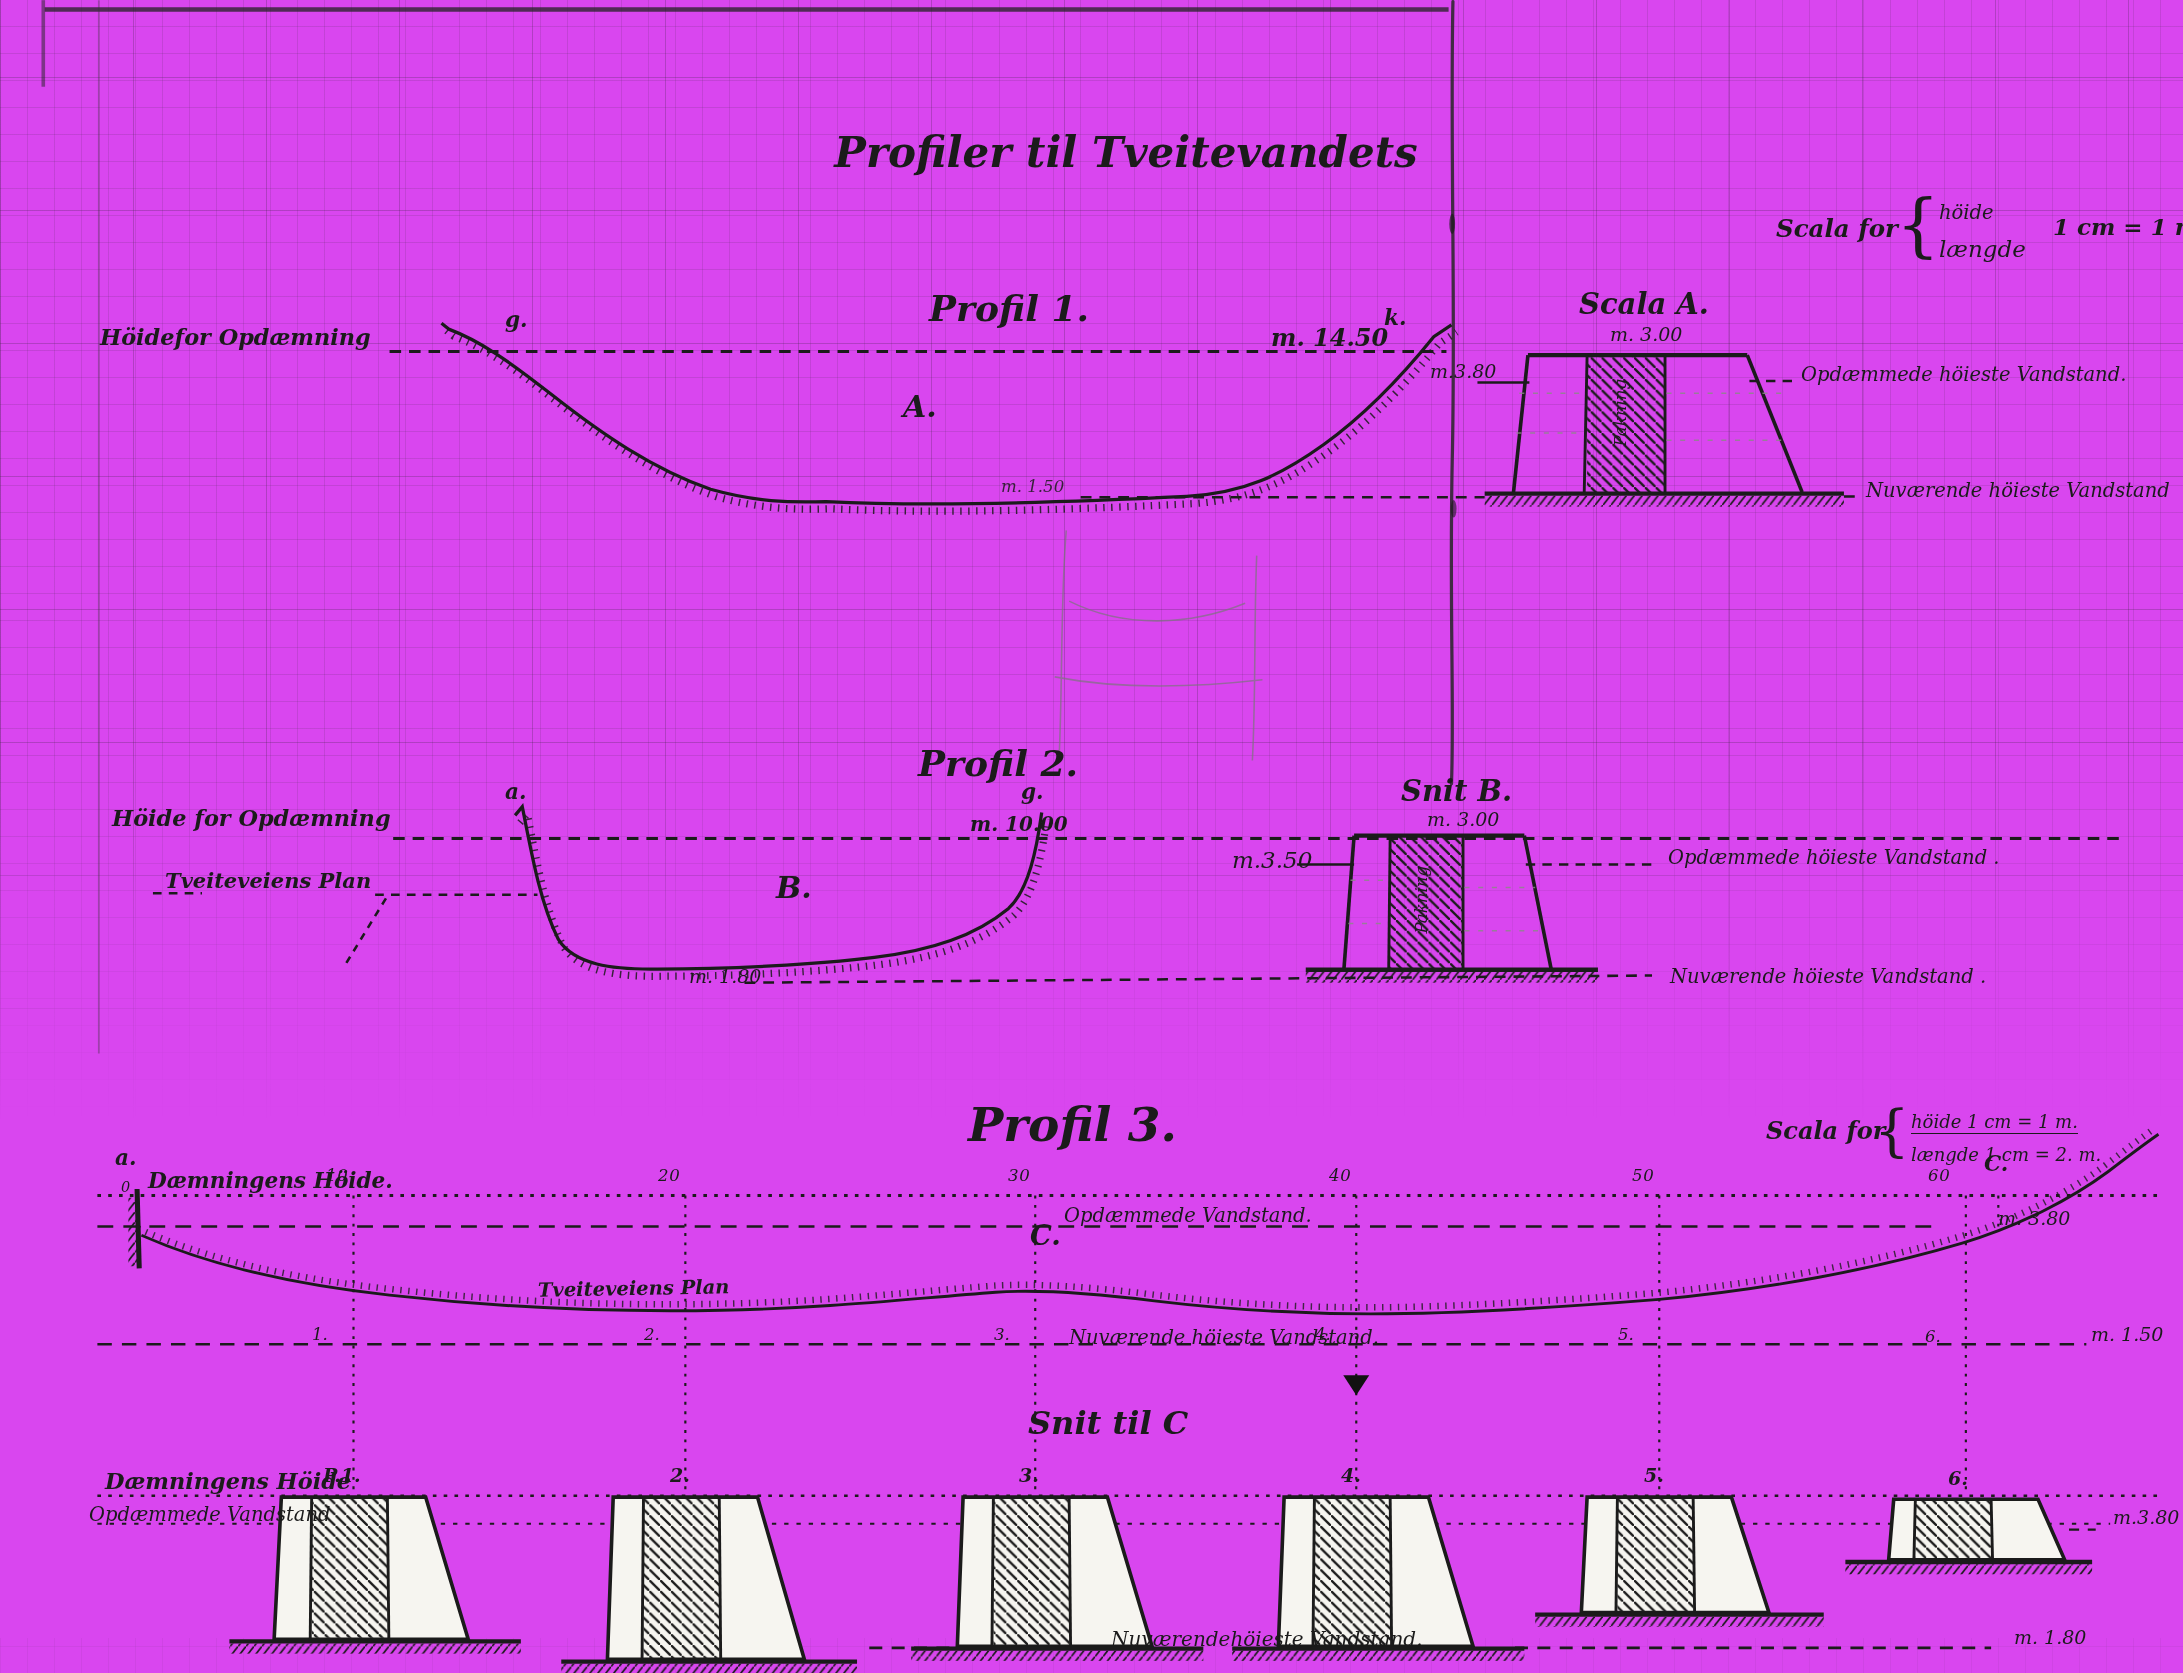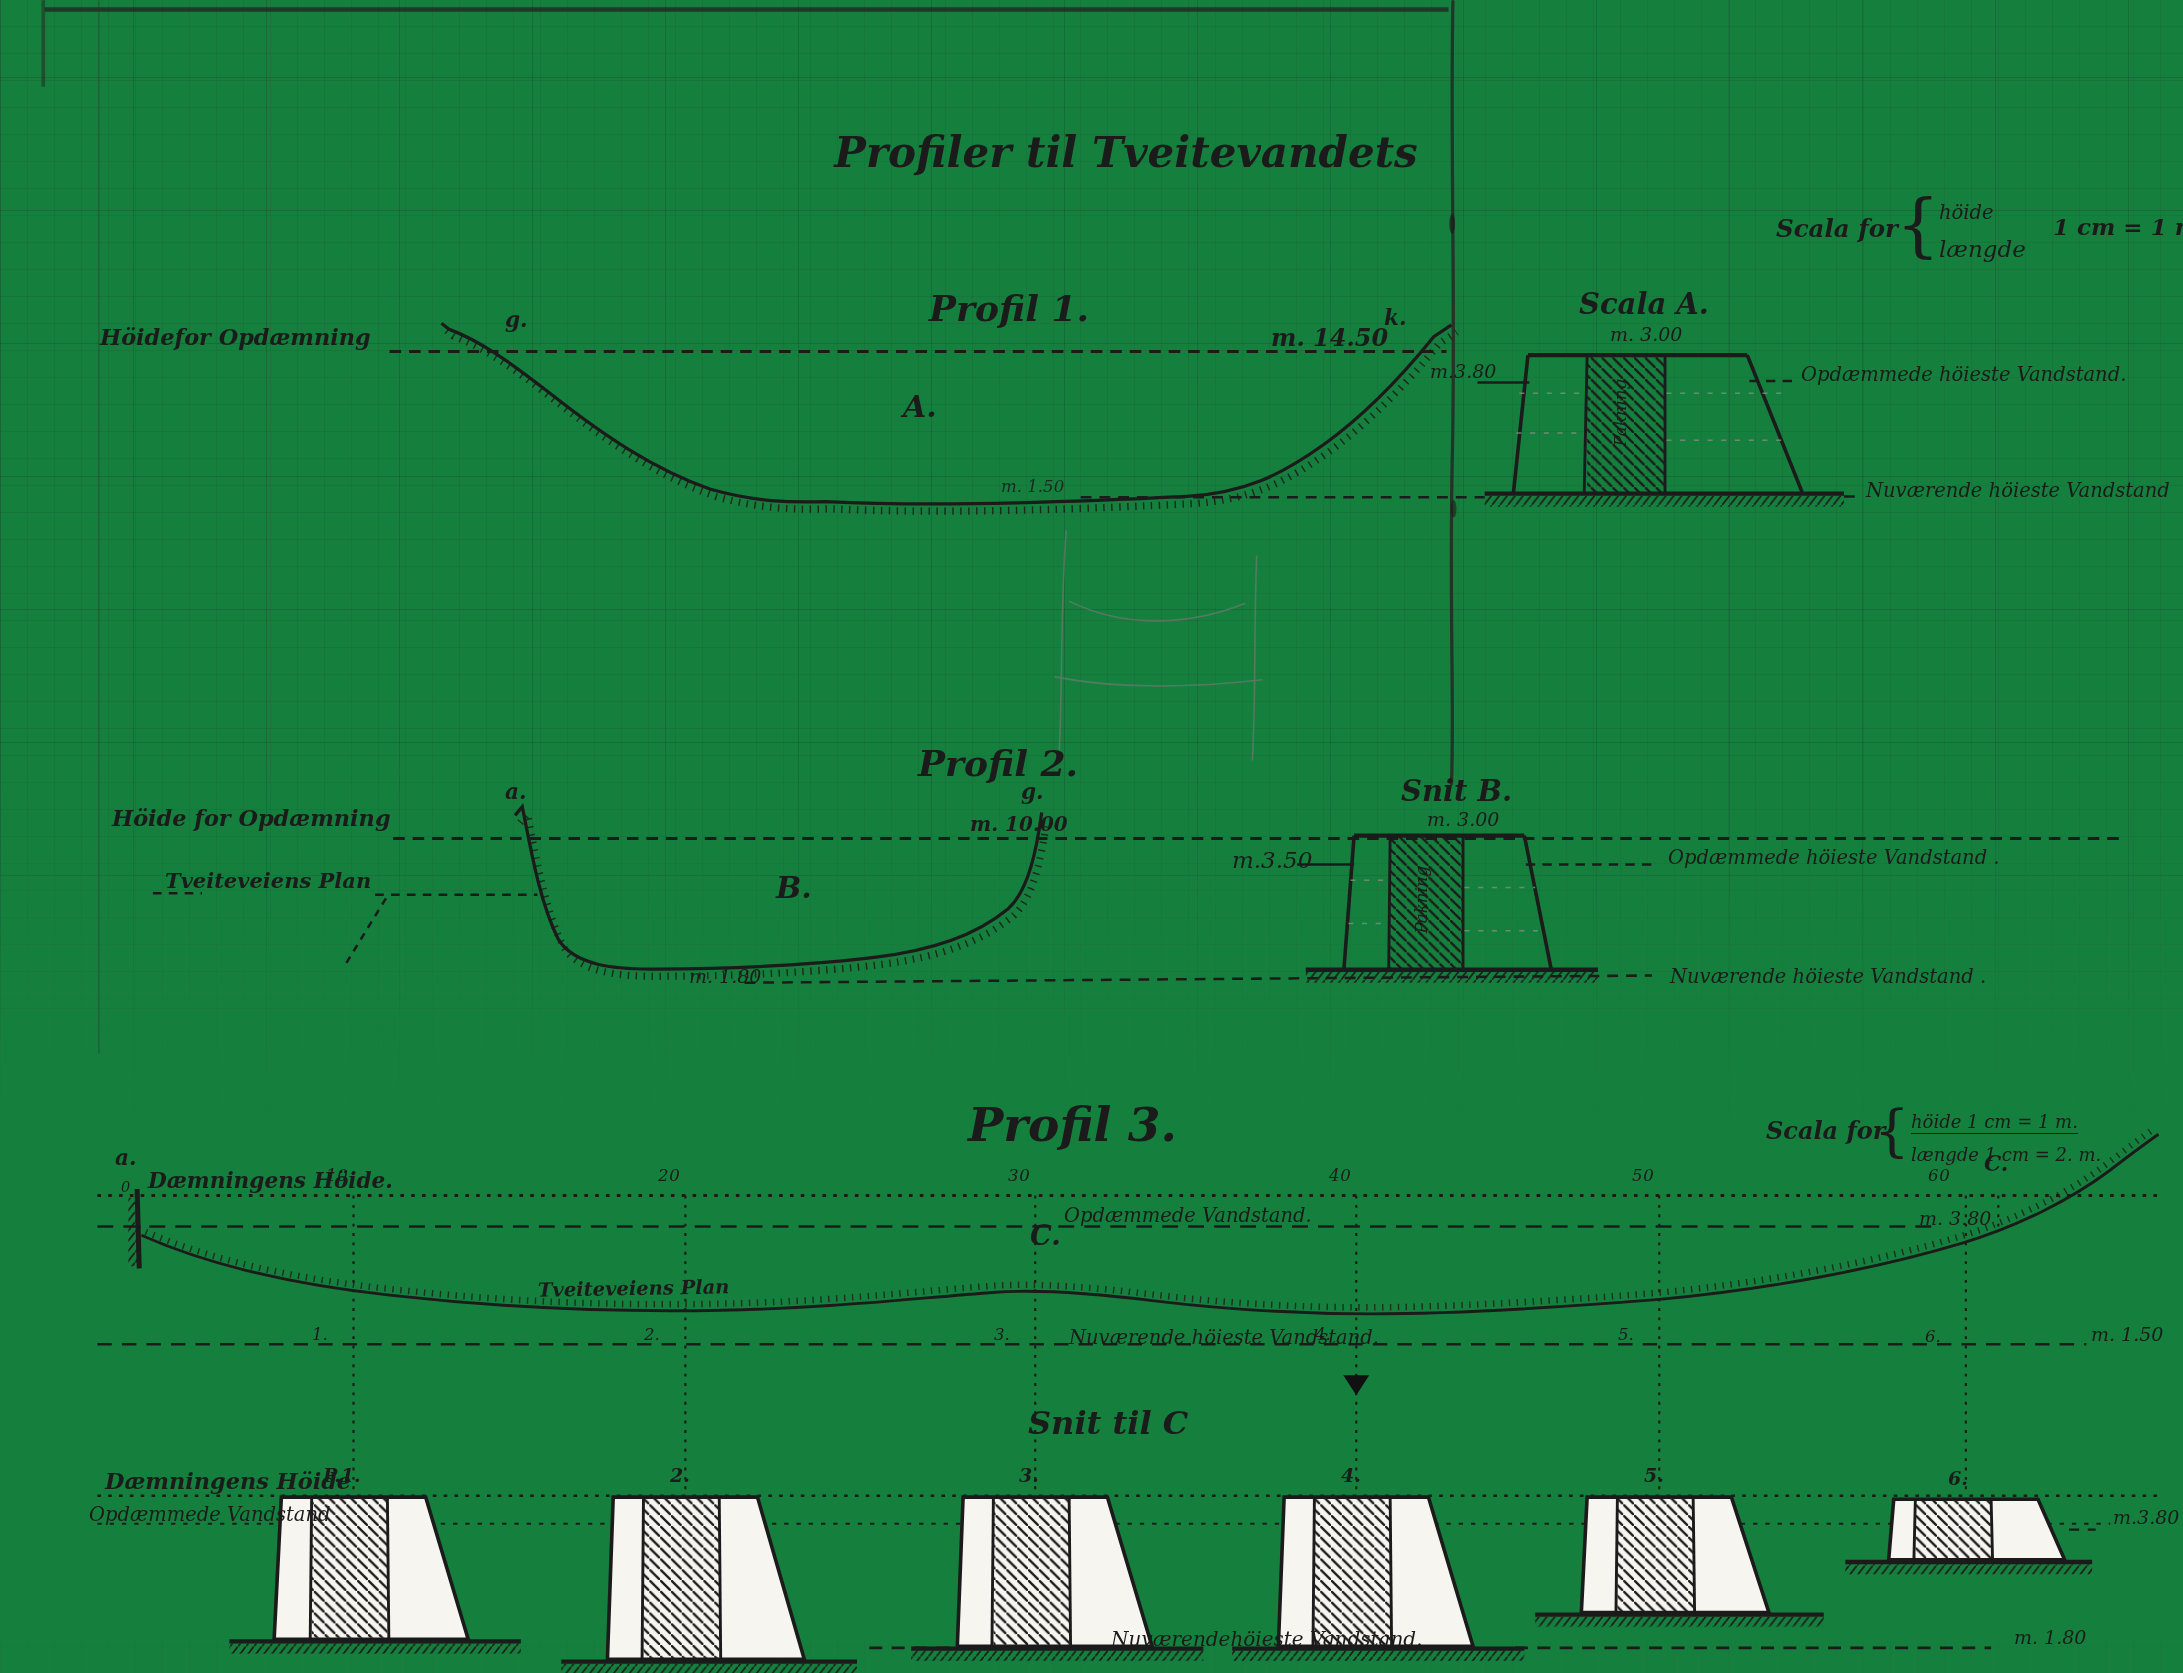--- a/index.html
+++ b/index.html
@@ -1,16 +1,16 @@
 <!DOCTYPE html>
 <html style="font-size:11.5px"><head>
 <meta charset="utf-8">
 <style>
   html,body{margin:0;padding:0;background:#e8e6e0;}
-  #sheet{position:relative;width:2183px;height:1674px;background:#15803d;overflow:hidden;
+  #sheet{position:relative;width:2183px;height:1674px;background:#d946ef;overflow:hidden;
          font-family:"DejaVu Serif", serif;color:#1b1b1b;}
   
   #grid{position:absolute;left:0;top:0;width:2183px;height:1674px;z-index:1;pointer-events:none;
     background:
       repeating-linear-gradient(0deg, rgba(45,45,50,0.13) 0 0.7px, transparent 0.7px 27px),
       repeating-linear-gradient(90deg, rgba(45,45,50,0.13) 0 0.7px, transparent 0.7px 27px),
       repeating-linear-gradient(0deg, rgba(35,35,40,0.22) 0 1.4px, transparent 1.4px 133px),
       repeating-linear-gradient(90deg, rgba(35,35,40,0.22) 0 1.4px, transparent 1.4px 133px);
     -webkit-mask-image:linear-gradient(to bottom,#000 0%,#000 45%,rgba(0,0,0,.5) 56%,rgba(0,0,0,.22) 62%,transparent 67%);
     mask-image:linear-gradient(to bottom,#000 0%,#000 45%,rgba(0,0,0,.5) 56%,rgba(0,0,0,.22) 62%,transparent 67%);}
@@ -268,21 +268,21 @@
   <div class="lbl" style="left:121px;top:1180px;font-size:14.4px;">0</div>
   <div class="lbl bold" style="left:148px;top:1170px;font-size:21.6px;">Dæmningens Höide.</div>
   <div class="lbl sm" style="left:326px;top:1167px;font-size:16.6px;">10</div>
   <div class="lbl sm" style="left:658px;top:1167px;font-size:16.6px;">20</div>
   <div class="lbl sm" style="left:1008px;top:1167px;font-size:16.6px;">30</div>
   <div class="lbl sm" style="left:1329px;top:1167px;font-size:16.6px;">40</div>
   <div class="lbl sm" style="left:1632px;top:1167px;font-size:16.6px;">50</div>
   <div class="lbl sm" style="left:1928px;top:1167px;font-size:16.6px;">60</div>
   <div class="lbl bold" style="left:1984px;top:1153px;font-size:21.6px;">C.</div>
   <div class="lbl" style="left:1064px;top:1206px;font-size:19.5px;">Opdæmmede Vandstand.</div>
-  <div class="lbl" style="left:1919px;top:1209px;font-size:19px;">m. 3.80</div>
+  <div class="lbl" style="left:1998px;top:1209px;font-size:19px;">m. 3.80</div>
   <div class="lbl bold" style="left:1030px;top:1221px;font-size:27.4px;">C.</div>
   <div class="lbl bold" style="left:538px;top:1279px;font-size:19.5px;transform:rotate(-1deg);">Tveiteveiens Plan</div>
   <div class="lbl" style="left:1069px;top:1328px;font-size:19.5px;">Nuværende höieste Vandstand.</div>
   <div class="lbl" style="left:2091px;top:1325px;font-size:19px;">m. 1.50</div>
   <div class="lbl" style="left:312px;top:1326px;font-size:16.6px;">1.</div>
   <div class="lbl" style="left:644px;top:1326px;font-size:16.6px;">2.</div>
   <div class="lbl" style="left:994px;top:1326px;font-size:16.6px;">3.</div>
   <div class="lbl" style="left:1315px;top:1326px;font-size:16.6px;">4.</div>
   <div class="lbl" style="left:1618px;top:1326px;font-size:16.6px;">5.</div>
   <div class="lbl" style="left:1925px;top:1328px;font-size:16.6px;">6.</div>

